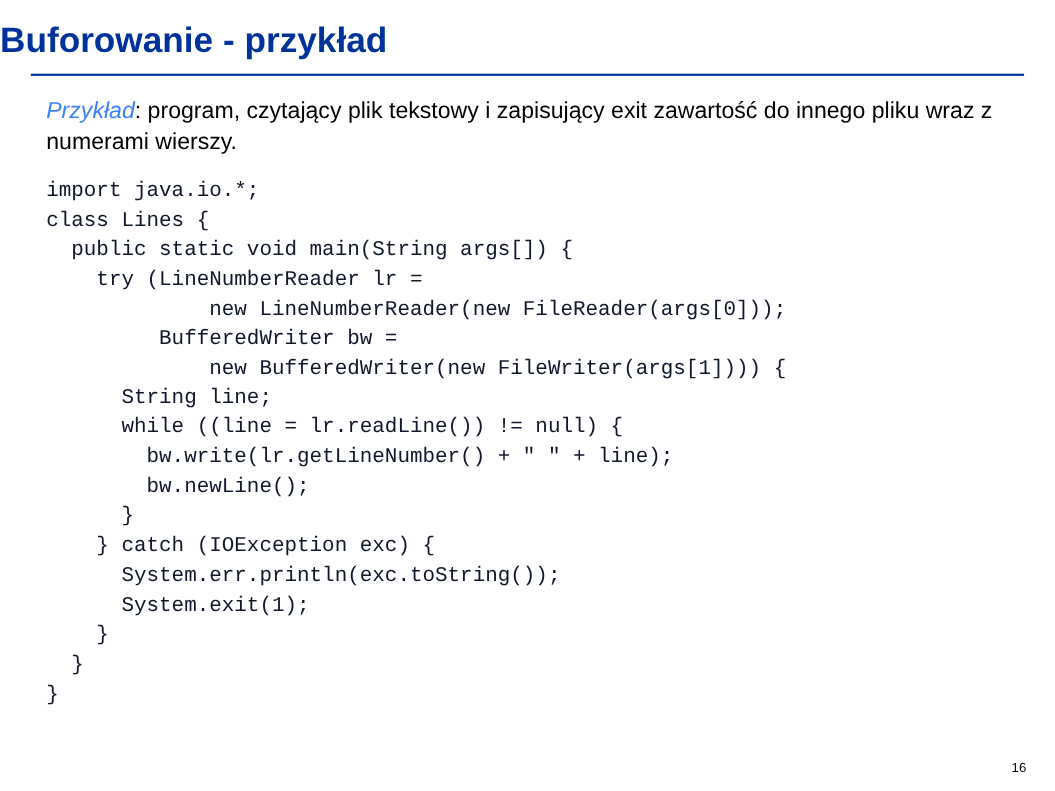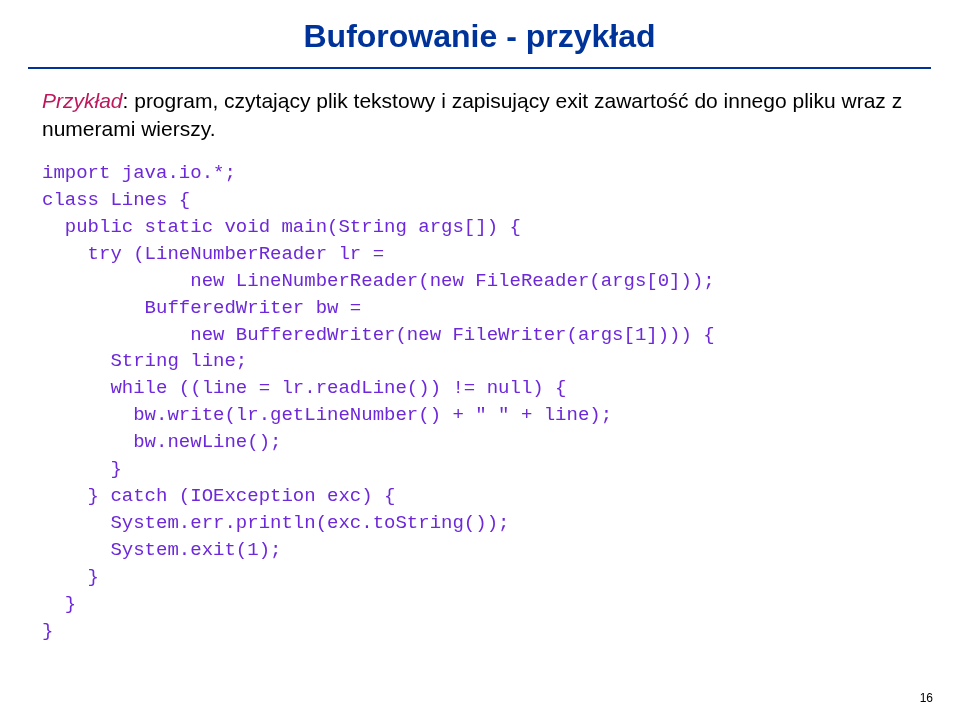--- a/index.html
+++ b/index.html
@@ -5,48 +5,47 @@
   * { margin: 0; padding: 0; box-sizing: border-box; }
   body {
     width: 959px;
     height: 719px;
     background: #ffffff;
     font-family: Arial, Helvetica, sans-serif;
     position: relative;
     overflow: hidden;
   }
   .title {
-    text-align: center;
     color: #003399;
     font-size: 32px;
     font-weight: bold;
     padding-top: 18px;
     padding-bottom: 12px;
   }
   .underline {
     height: 2px;
     background: #003399;
     margin: 0 28px 18px 28px;
   }
   .intro {
     margin: 0 42px 16px 42px;
     font-size: 21px;
     line-height: 1.35;
     color: #000000;
   }
   .intro .label {
-    color: #be185d;
+    color: #3b82f6;
     font-style: italic;
   }
   .code {
     margin: 0 42px;
     font-family: "Courier New", Courier, monospace;
     font-size: 19px;
     line-height: 1.42;
-    color: #6d28d9;
+    color: #0f172a;
     white-space: pre;
   }
   .pagenum {
     position: absolute;
     bottom: 14px;
     right: 26px;
     font-size: 12px;
     color: #000000;
   }
 </style>

